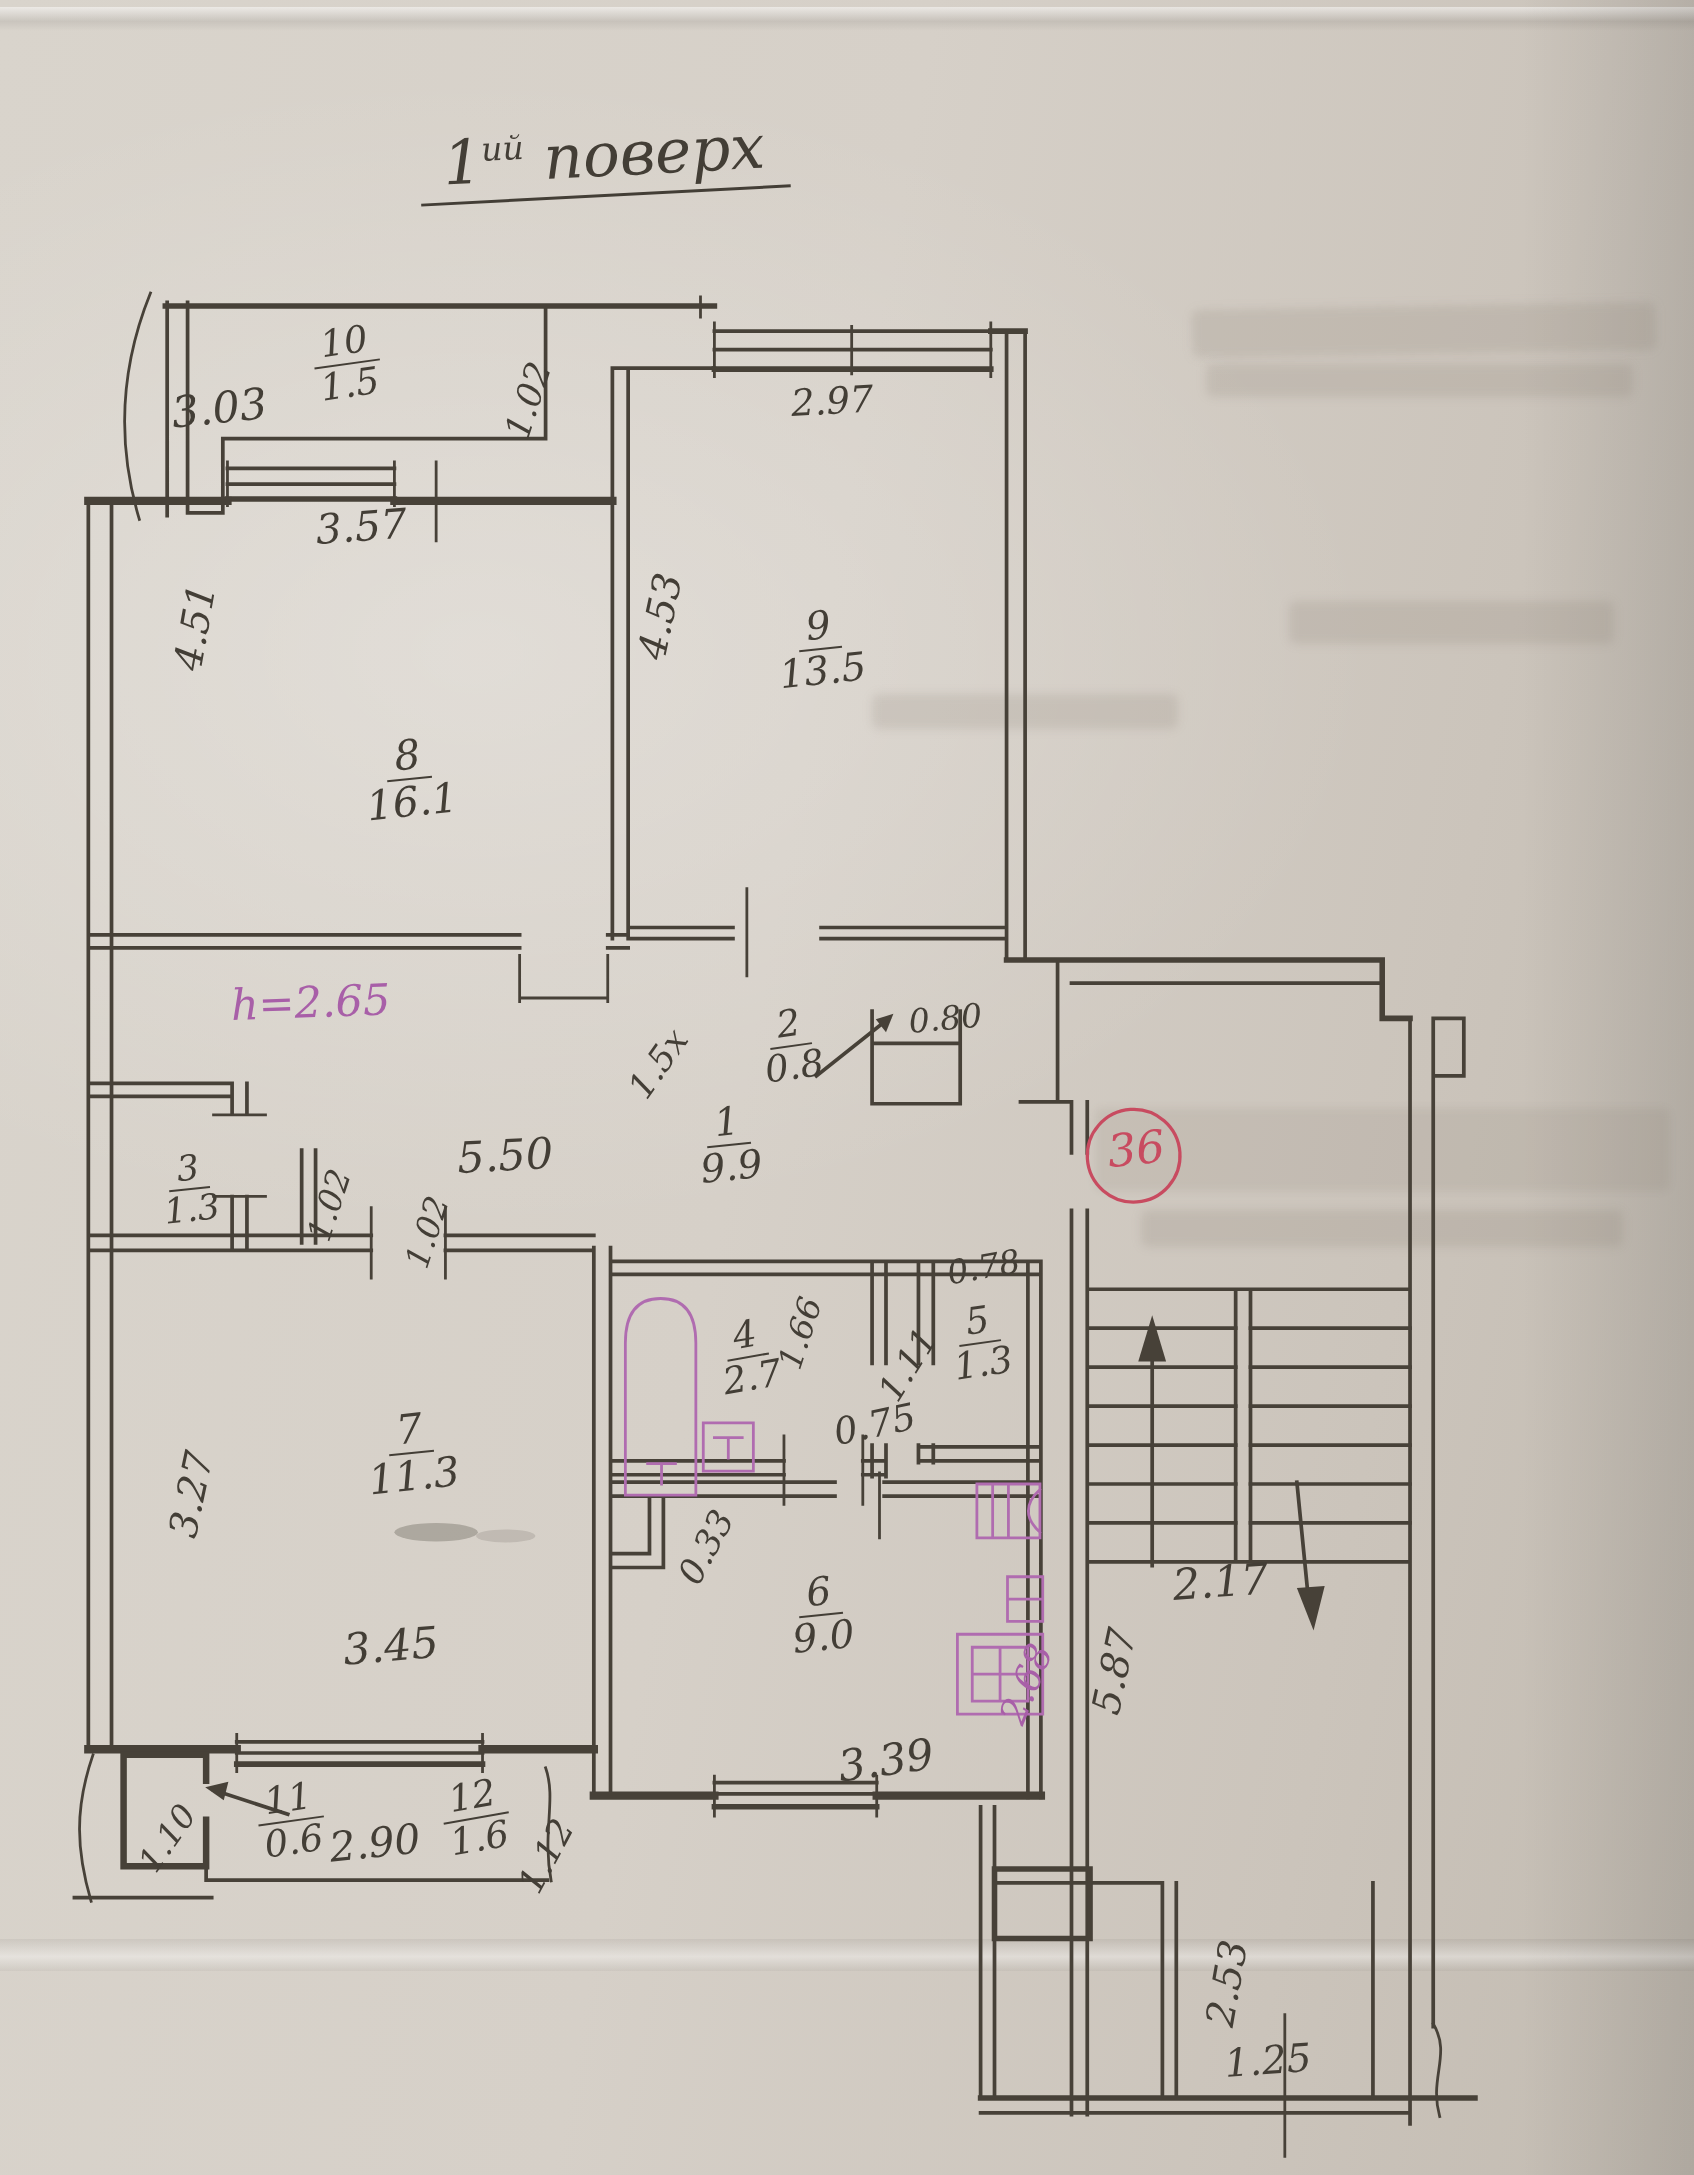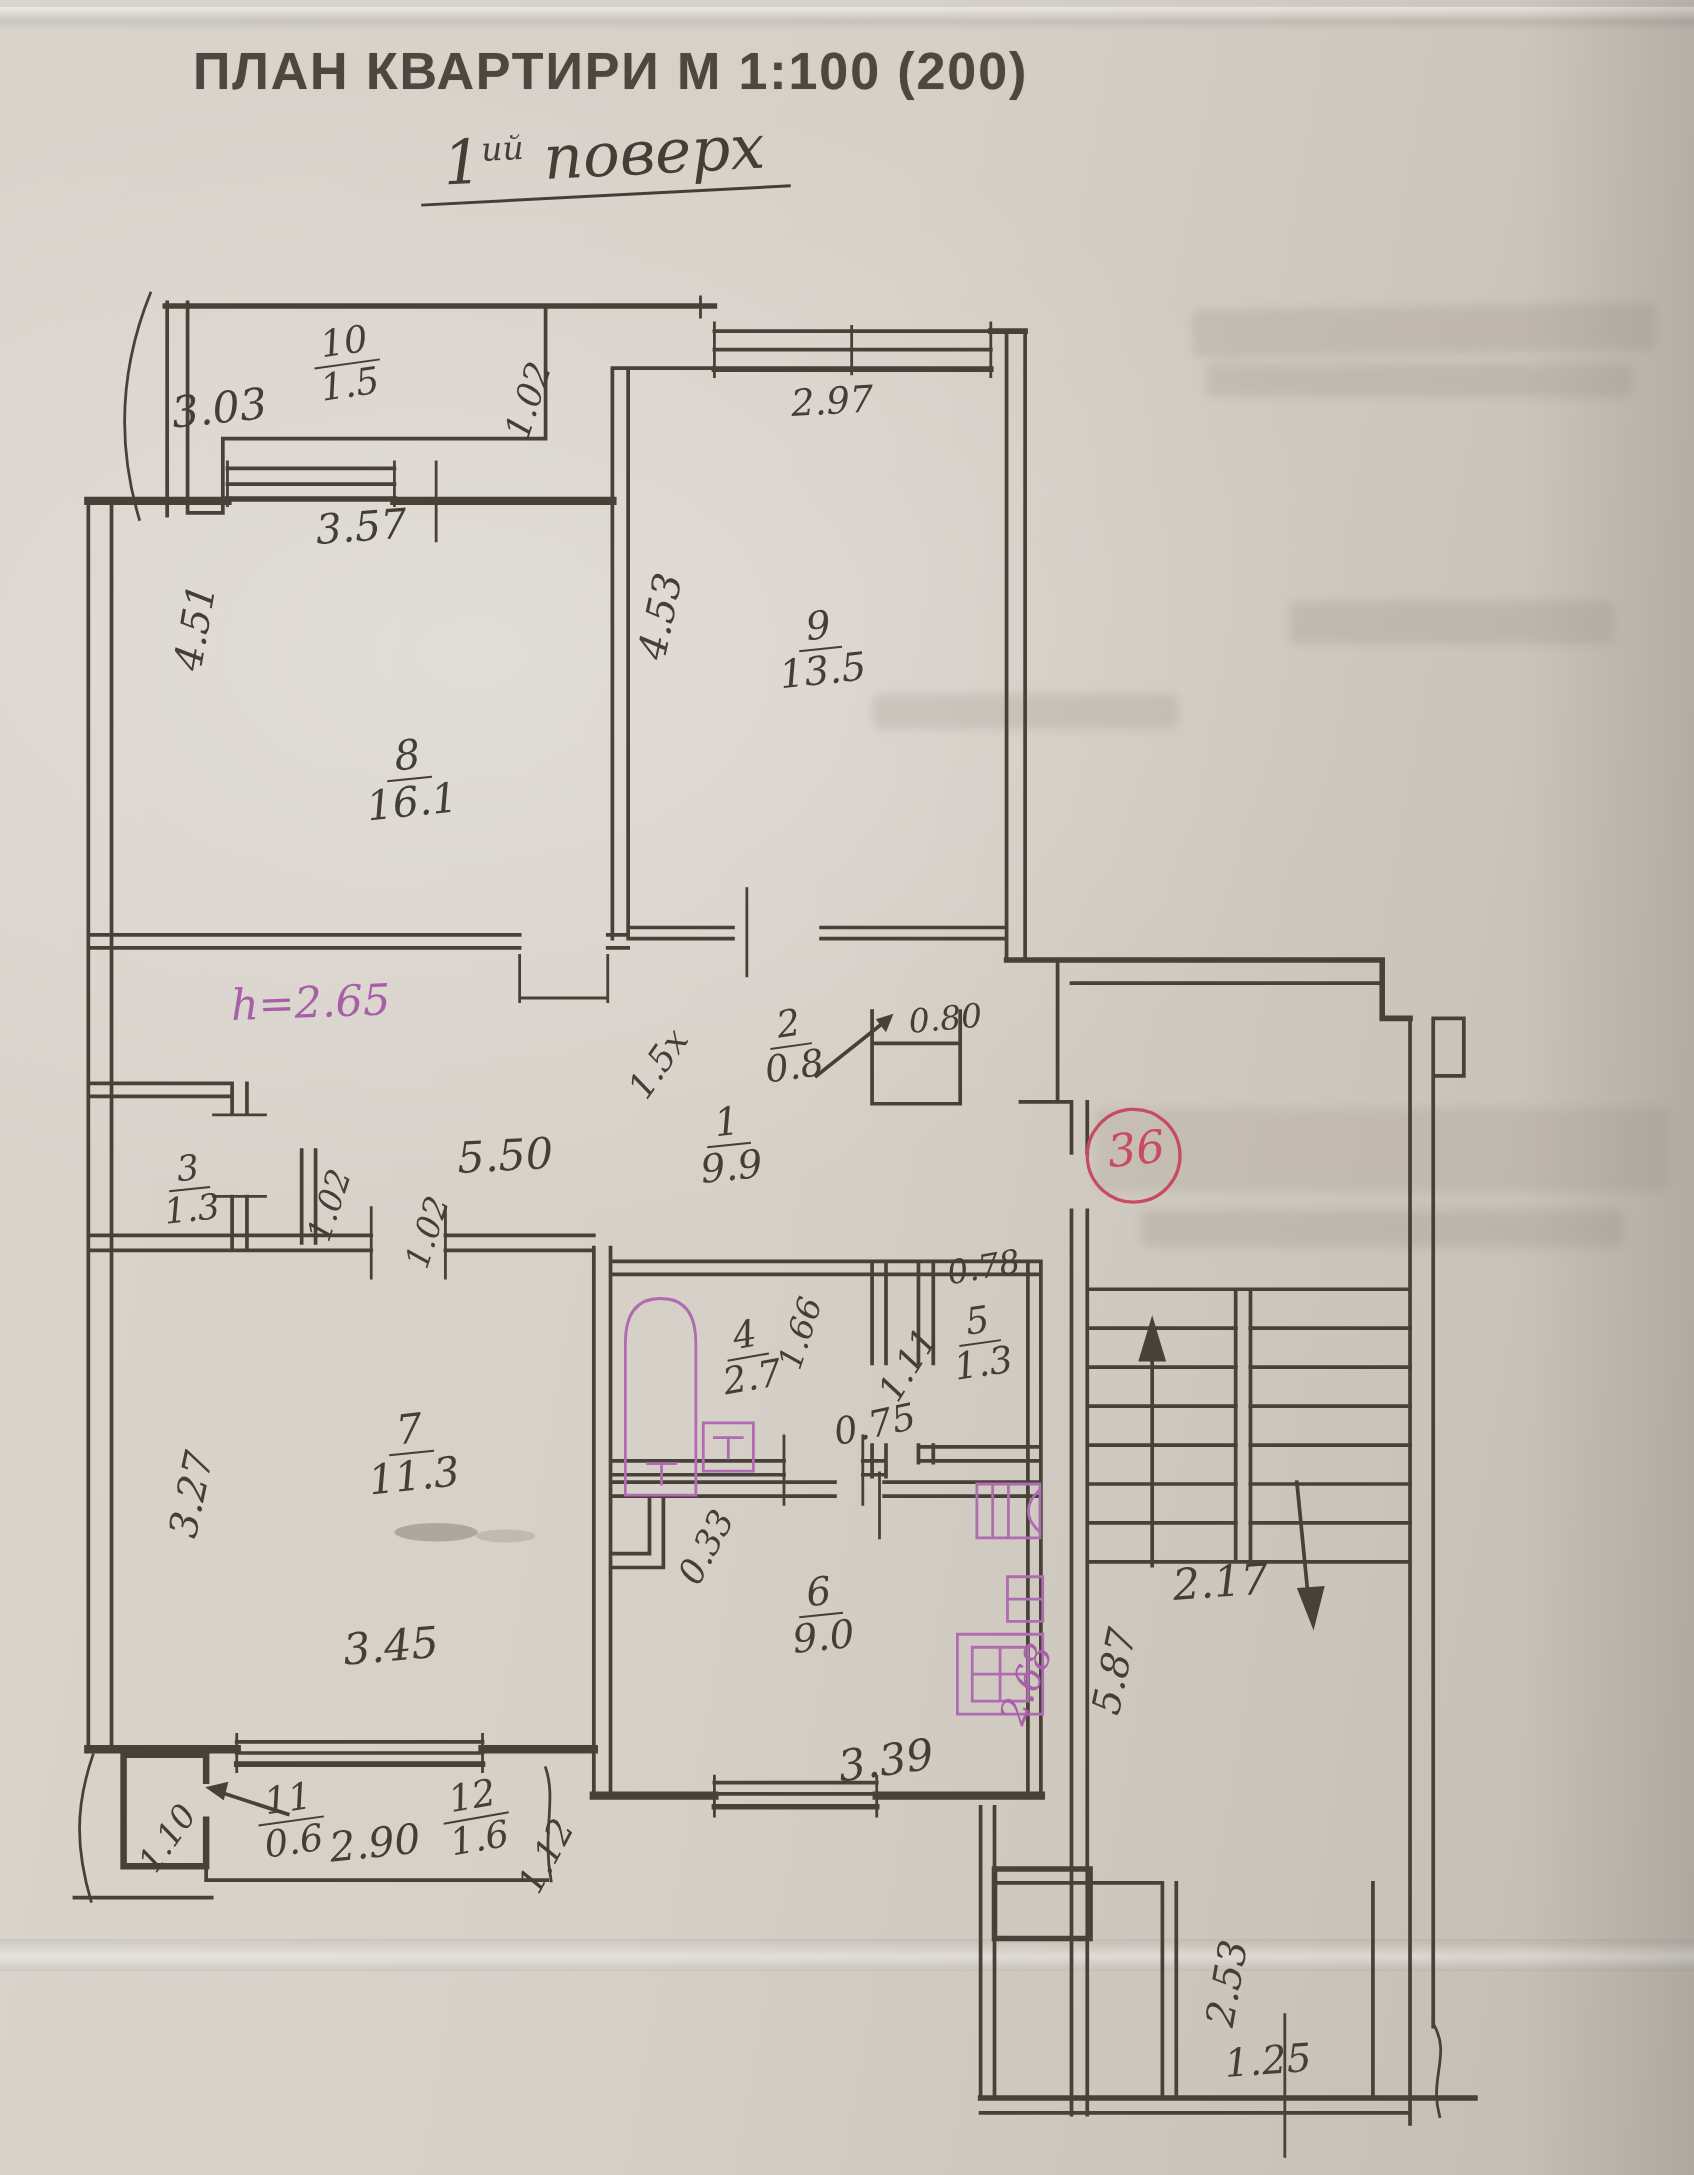--- a/index.html
+++ b/index.html
@@ -42,21 +42,20 @@
   <div class="crease" style="left:0;top:1939px;width:1695px;height:32px;background:linear-gradient(180deg,rgba(0,0,0,0.05),rgba(255,255,255,0.35) 55%,rgba(0,0,0,0.04));"></div>
   <div class="crease" style="left:1521px;top:0;width:173px;height:2175px;background:linear-gradient(90deg,rgba(0,0,0,0),rgba(0,0,0,0.10));"></div>
 
   <div class="ghost" style="left:1192px;top:306px;width:464px;height:48px;transform:rotate(-1deg);"></div>
   <div class="ghost" style="left:1206px;top:364px;width:427px;height:33px;"></div>
   <div class="ghost" style="left:1289px;top:601px;width:325px;height:43px;"></div>
   <div class="ghost" style="left:872px;top:694px;width:306px;height:35px;"></div>
   <div class="ghost" style="left:1095px;top:1108px;width:575px;height:83px;opacity:0.8;"></div>
   <div class="ghost" style="left:1141px;top:1210px;width:482px;height:37px;"></div>
 
-  <div id="title">ПЛАН КВАРТИРИ М 1:100 (200)</div>
   <div id="subtitle"><span>1</span><sup>ий</sup>&nbsp;<span>поверх</span></div>
 
   <svg width="1695" height="2175" viewBox="0 0 1827 2345">
     <g stroke="#474138" fill="none" stroke-linecap="square">
 
       <path stroke-width="4" d="M180,326 V556 M202,326 V553 M240,473 H588 M588,330 V473 M202,553 H240 M240,473 V553 M660,400 V1012 M677,397 V1012 M770,357 H1068 M770,377 H1068 M1085,357 V1035 M1105,357 V1035 M95,1008 H560 M655,1008 H677 M95,1022 H560 M655,1022 H677 M677,1000 H790 M885,1000 H1085 M677,1012 H790 M885,1012 H1085 M940,1090 V1190 M940,1190 H1035 M1035,1090 V1190 M940,1125 H1035 M1140,1035 V1188 M1100,1188 H1155 M1155,1188 V1243 M1172,1188 V1243 M1155,1305 V2280 M1172,1305 V2280 M95,540 V1886 M120,540 V1886 M95,1168 H250 M95,1182 H250 M250,1168 V1200 M250,1290 V1348 M266,1168 V1200 M266,1290 V1348 M325,1240 V1340 M340,1240 V1340 M95,1332 H400 M480,1332 H640 M95,1348 H400 M480,1348 H640 M640,1345 V1930 M658,1345 V1930 M658,1360 H1122 M658,1374 H1122 M940,1360 V1470 M955,1360 V1470 M940,1558 V1592 M955,1558 V1592 M990,1360 V1470 M1006,1360 V1470 M990,1558 V1577 M1006,1558 V1577 M990,1560 H1122 M990,1575 H1122 M658,1575 H845 M930,1575 H955 M658,1590 H845 M930,1590 H955 M658,1598 H900 M953,1598 H1122 M658,1613 H900 M953,1613 H1122 M700,1613 V1675 M715,1613 V1690 M658,1675 H700 M658,1690 H715 M1108,1360 V1938 M1122,1360 V1938 M770,1922 H945 M770,1934 H945 M1057,1948 V2262 M1072,1948 V2262 M1253,2030 V2262 M1268,2030 V2262 M1480,2030 V2262 M1072,2030 H1253 M1057,2278 H1520 M1332,1390 V1684 M1348,1390 V1684 M1175,1390 H1520 M1175,1684 H1520 M222,2027 H590 M222,2015 V2027 M80,2046 H228 M255,1878 H520 M255,1890 H520 M1155,1060 H1490 M1520,1098 V2290 M1545,1098 V2185 M1545,1098 H1578 M1578,1098 V1160 M1545,1160 H1578 M660,397 H770 M245,505 H425 M245,522 H425"></path>
 
       <path stroke-width="3" d="M770,348 V406 M1068,348 V406 M918,352 V403 M755,320 V342 M470,498 V583 M230,1202 H286 M230,1290 H286 M400,1302 V1378 M480,1302 V1378 M560,1030 V1080 M655,1030 V1080 M560,1076 H655 M805,958 V1052 M845,1548 V1622 M930,1548 V1622 M948,1588 V1658 M1385,2172 V2325 M255,1870 V1910 M520,1870 V1910 M770,1915 V1958 M945,1915 V1958 M245,498 V545 M425,498 V545"></path>
 
       <path stroke-width="4" d="M1175,1432 H1332 M1175,1474 H1332 M1175,1516 H1332 M1175,1558 H1332 M1175,1600 H1332 M1175,1642 H1332 M1348,1432 H1520 M1348,1474 H1520 M1348,1516 H1520 M1348,1558 H1520 M1348,1600 H1520 M1348,1642 H1520"></path>

